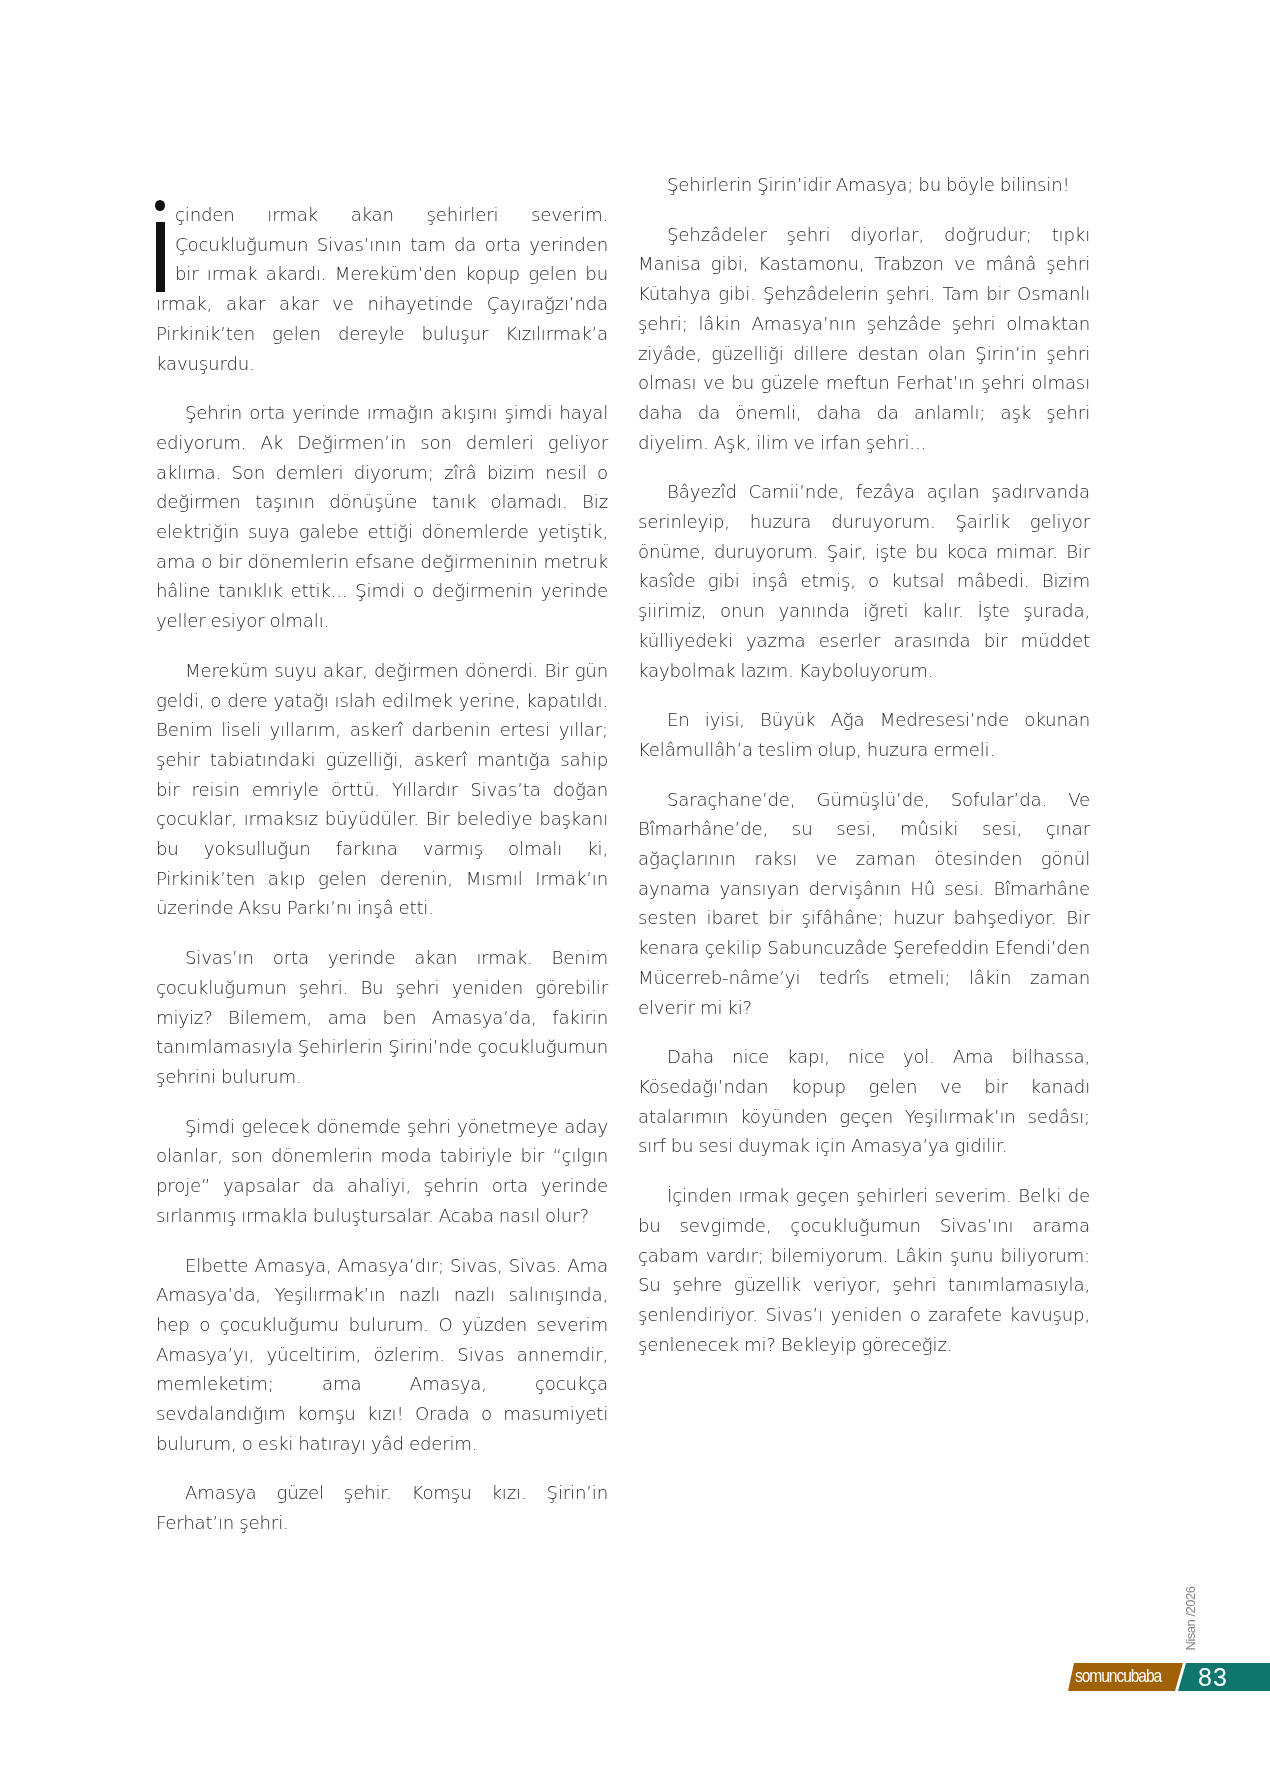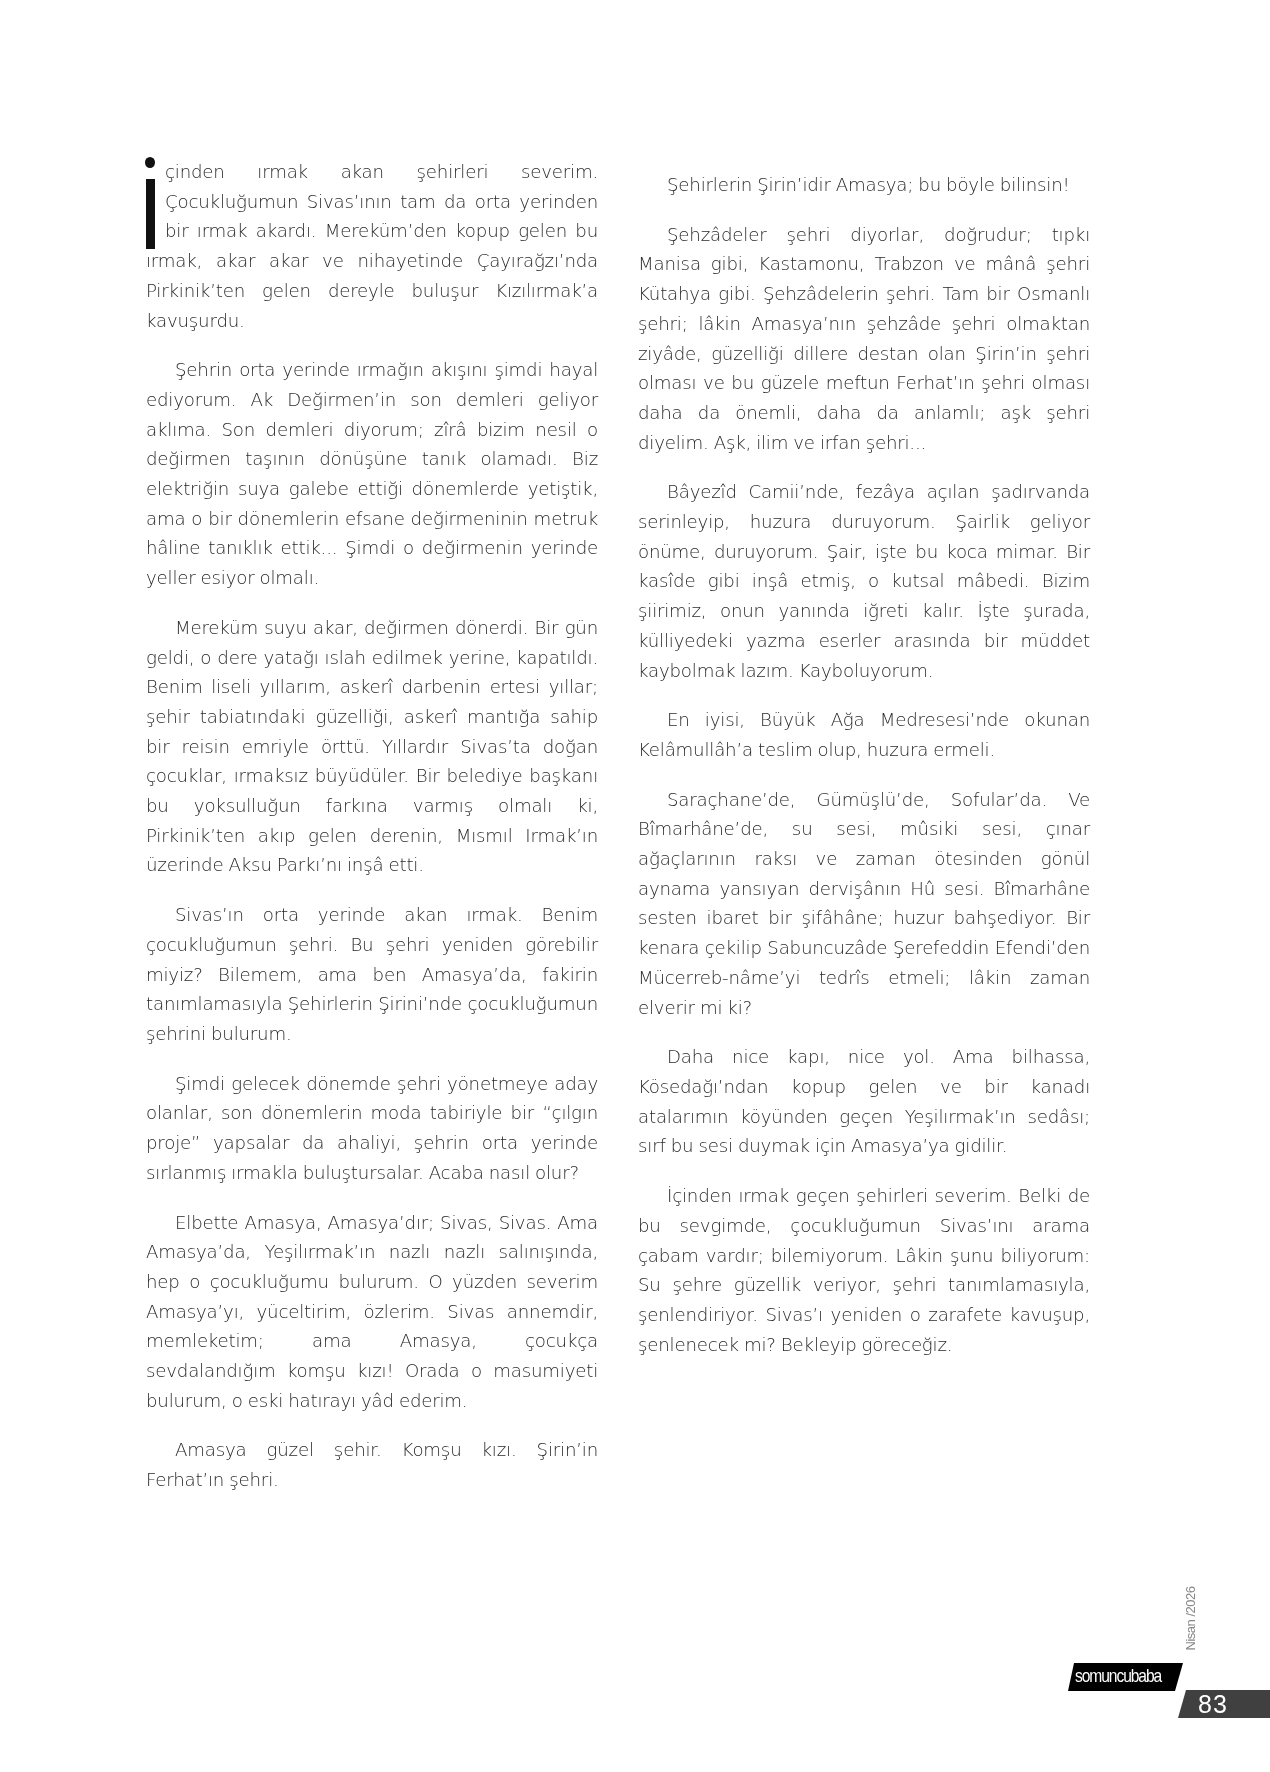--- a/index.html
+++ b/index.html
@@ -1,19 +1,19 @@
 <!DOCTYPE html>
 <html><head>
 <meta charset="utf-8">
 <style>
   html, body { margin: 0; padding: 0; background: #ffffff; }
   body { width: 1270px; height: 1772px; position: relative; overflow: hidden;
          font-family: "DejaVu Sans", sans-serif; color: #2a2a2a; }
   .col { position: absolute; top: 157px; width: 452px; }
-  .col-left { left: 146px; }
+  .col-left { left: 156px; margin-top: 43px; }
   .col-right { left: 638px; top: 170px; }
   .col p { margin: 0 0 20px 0; font-size: 18.2px; line-height: 29.7px;
            text-align: justify; text-indent: 29px; font-weight: 300;
            letter-spacing: -0.2px; word-spacing: -0.5px; hyphens: manual; }
   .col p.first { text-indent: 0; }
   .dropcap { position: absolute; left: -1px; top: 0; width: 10px; height: 90px; }
   .dropcap .dot { position: absolute; left: 0; top: 0; width: 10px; height: 11px; border-radius: 50%; background: #111; }
   .dropcap .bar { position: absolute; left: 1px; top: 22px; width: 9px; height: 70px; background: #111; }
   .first-wrap { position: relative; }
   .first-wrap p.first { margin-top: 0; }
@@ -60,19 +60,19 @@
   <p>Saraçhane’de, Gümüşlü’de, Sofular’da. Ve Bîmarhâne’de, su sesi, mûsiki sesi, çınar ağaçlarının raksı ve zaman ötesinden gönül aynama yansıyan dervişânın Hû sesi. Bîmarhâne sesten ibaret bir şifâhâne; huzur bahşediyor. Bir kenara çekilip Sabuncuzâde Şerefeddin Efendi’den Mücerreb-nâme’yi tedrîs etmeli; lâkin zaman elverir mi ki?</p>
   <p>Daha nice kapı, nice yol. Ama bilhassa, Kösedağı’ndan kopup gelen ve bir kanadı atalarımın köyünden geçen Yeşilırmak’ın sedâsı; sırf bu sesi duymak için Amasya’ya gidilir.</p>
   <p>İçinden ırmak geçen şehirleri severim. Belki de bu sevgimde, çocukluğumun Sivas’ını arama çabam vardır; bilemiyorum. Lâkin şunu biliyorum: Su şehre güzellik veriyor, şehri tanımlamasıyla, şenlendiriyor. Sivas’ı yeniden o zarafete kavuşup, şenlenecek mi? Bekleyip göreceğiz.</p>
 </div>
 
 <div class="footer-date">
   <span>Nisan /2026</span>
 </div>
 
 <div class="footer-band">
-  <div class="brand" style="background: #000000;">
+  <div class="brand" style="background: #a16207;">
     <span>somuncubaba</span>
   </div>
-  <div class="pagenum" style="background: #404040; margin-top: 27px;">
+  <div class="pagenum" style="background: #0f766e;">
     <span>83</span>
   </div>
 </div>
 
 </body></html>

